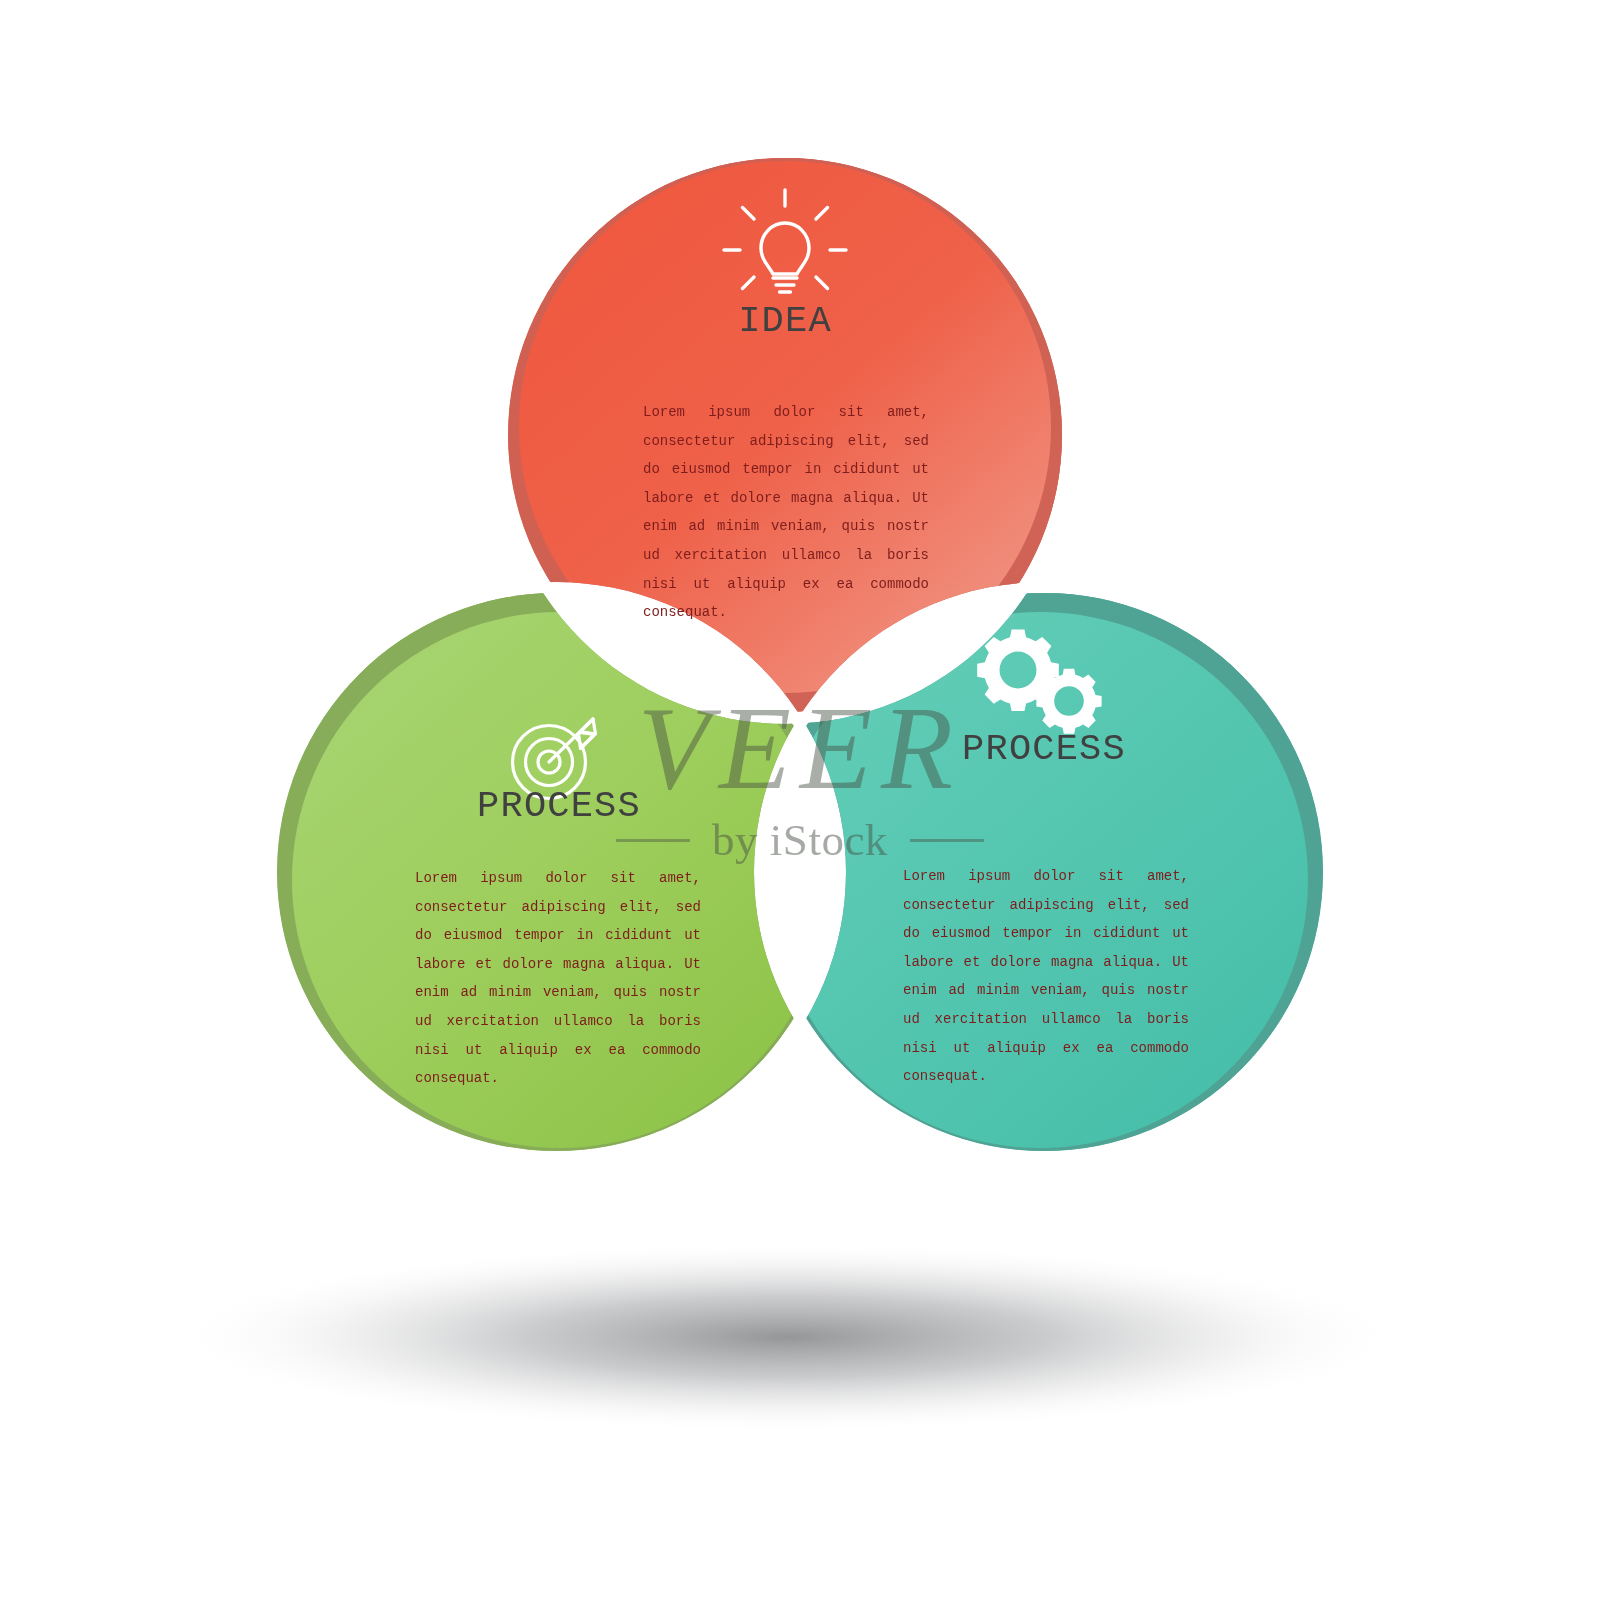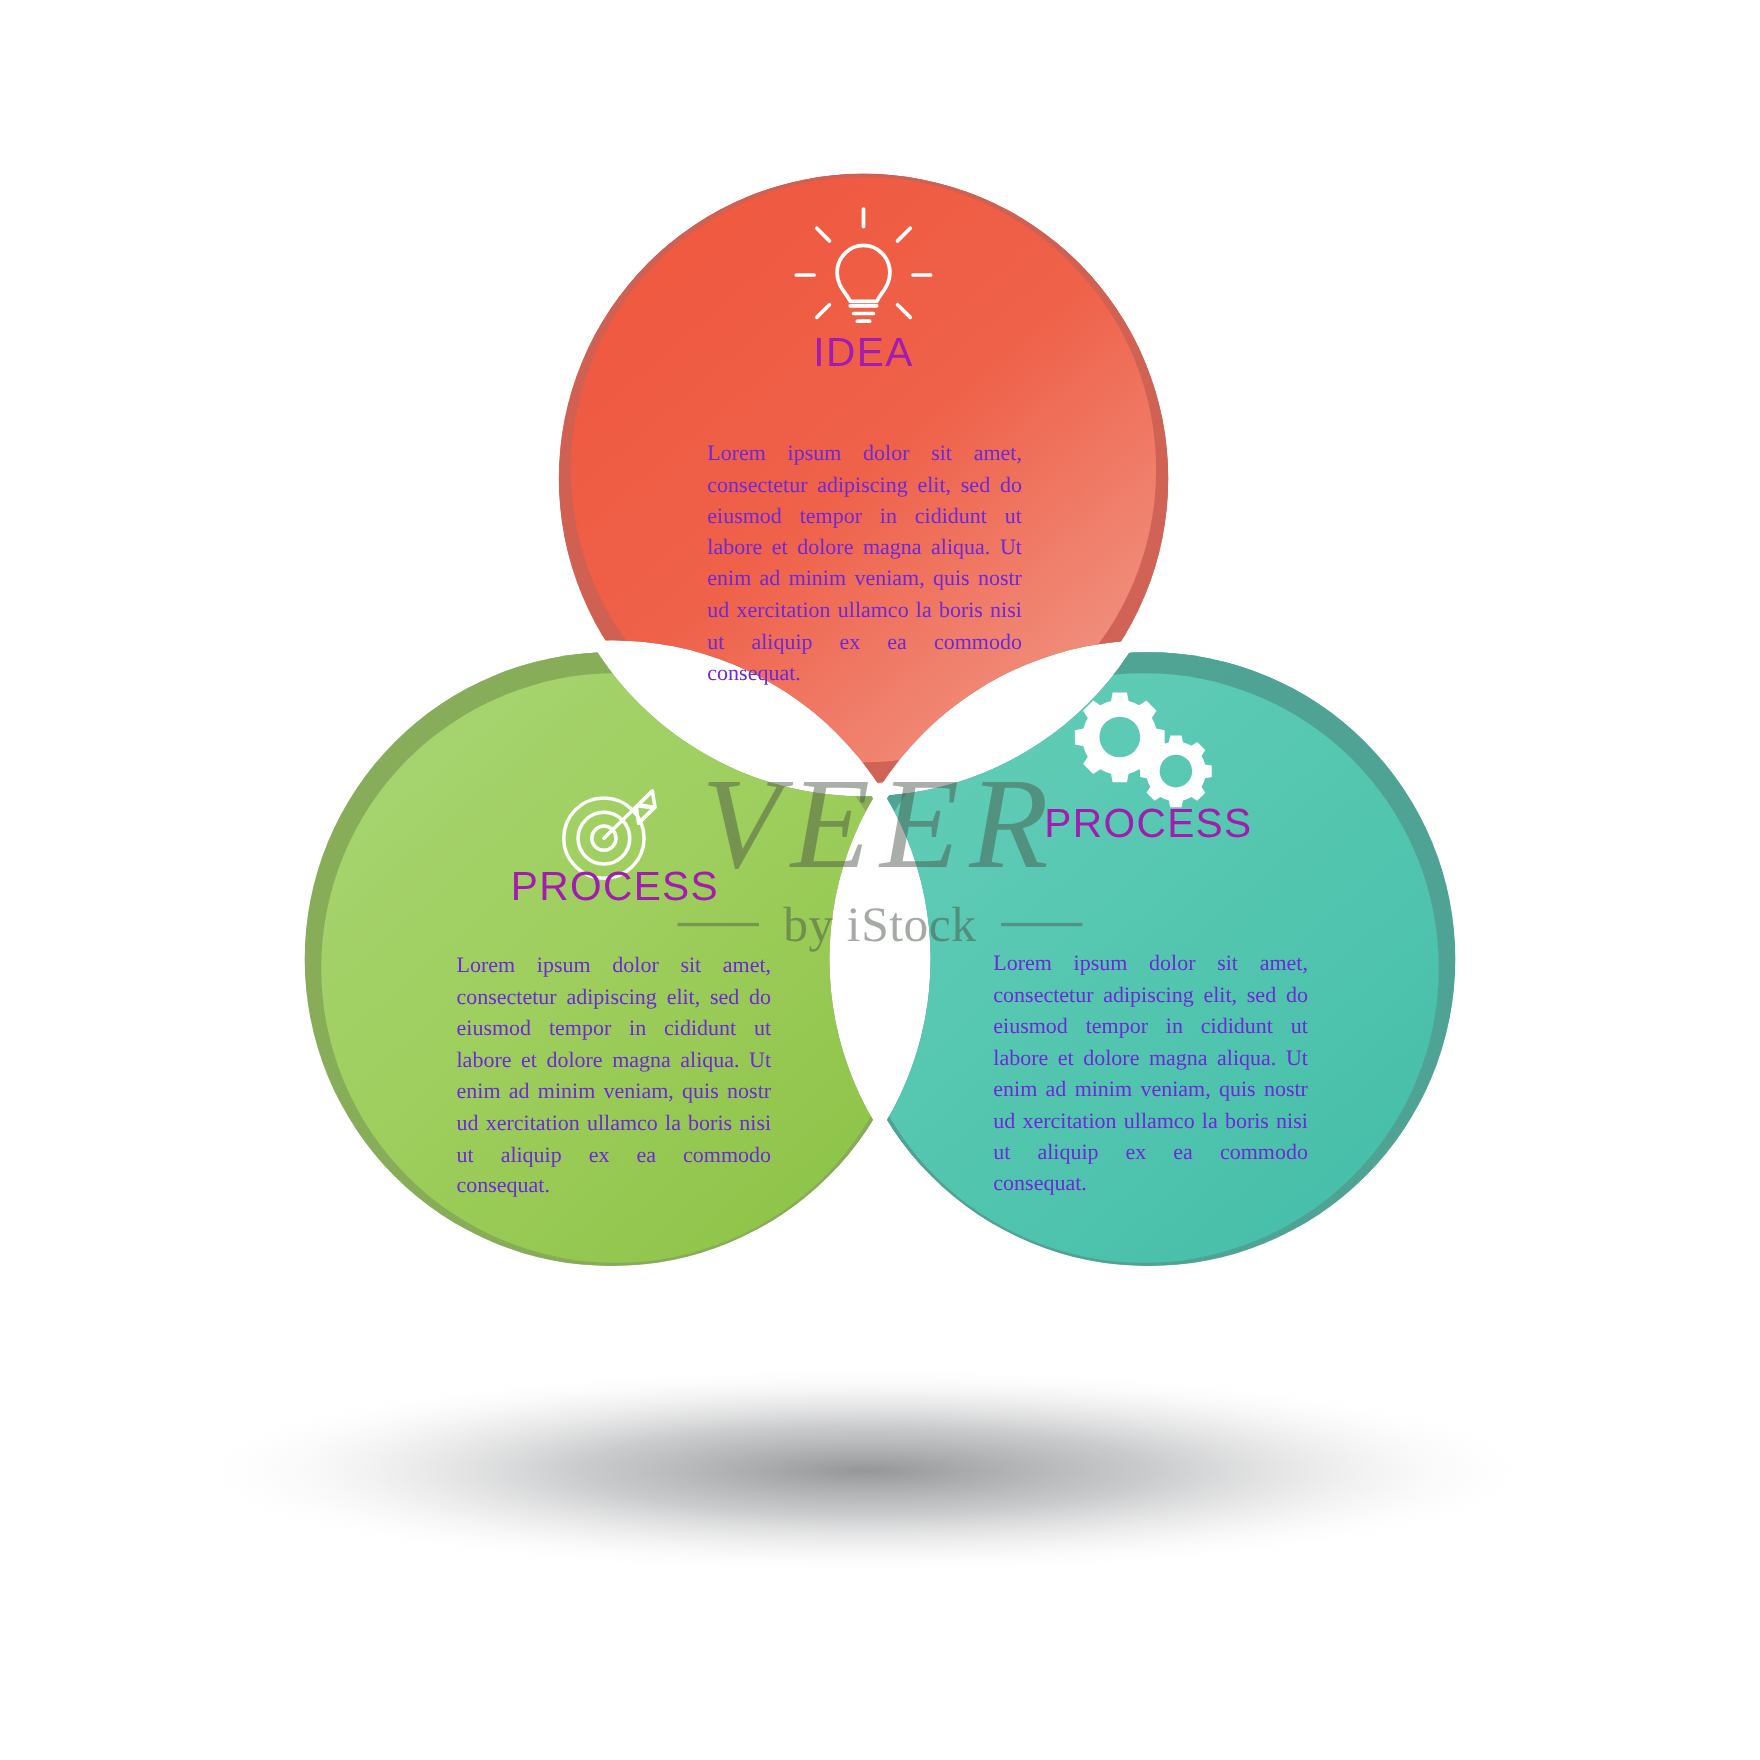--- a/index.html
+++ b/index.html
@@ -9,33 +9,33 @@
     font-family:"Liberation Sans", sans-serif;
     overflow:hidden;
   }
   #stage{position:relative;width:1600px;height:1600px;background:#fff;}
 
   svg.layer{position:absolute;left:0;top:0;width:1600px;height:1600px;}
 
   
   .seg-title{
     position:absolute;
-    color:#a21caf;
-    font-family:Liberation Sans, sans-serif;
+    color:#404040;
+    font-family:Liberation Mono, monospace;
     font-size:37px;
     letter-spacing:1.2px;
     font-weight:400;
     white-space:nowrap;
     text-align:center;
   }
   .seg-body{
     position:absolute;
-    color:#6d28d9;
-    font-family:Liberation Serif, serif;
-    font-size:20px;
+    color:#7f1d1d;
+    font-family:Liberation Mono, monospace;
+    font-size:14px;
     line-height:28.6px;
     text-align:justify;
     text-align-last:left;
     word-spacing:0.5px;
   }
 
   
   #idea-title   { left:785px; top:300px; transform:translateX(-50%); }
   #idea-body    { left:643px; top:398px; width:286px; }
 

